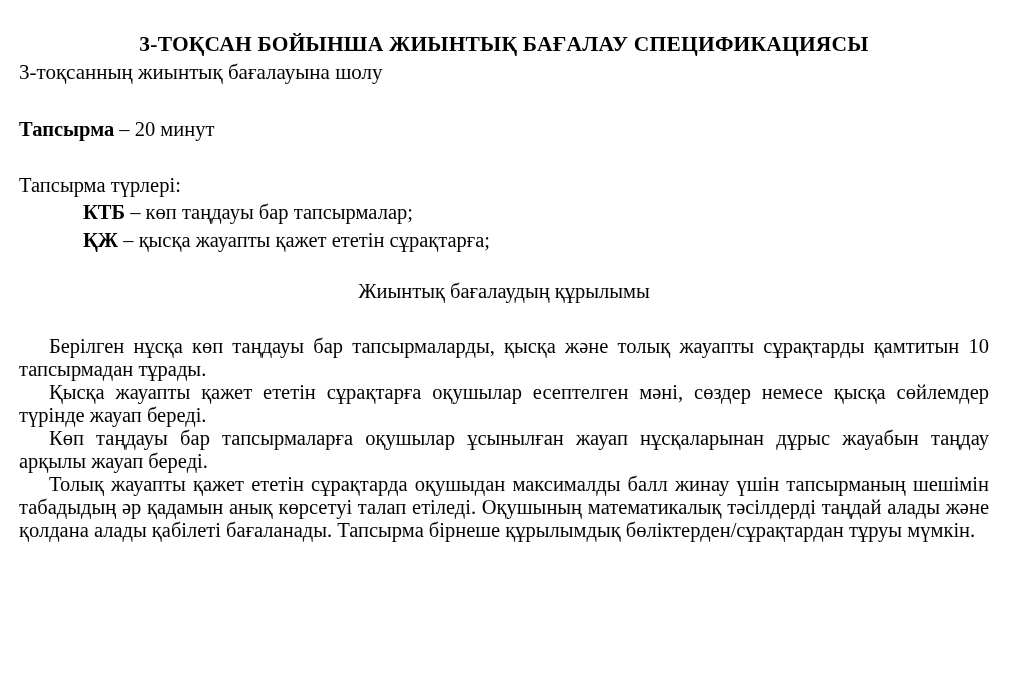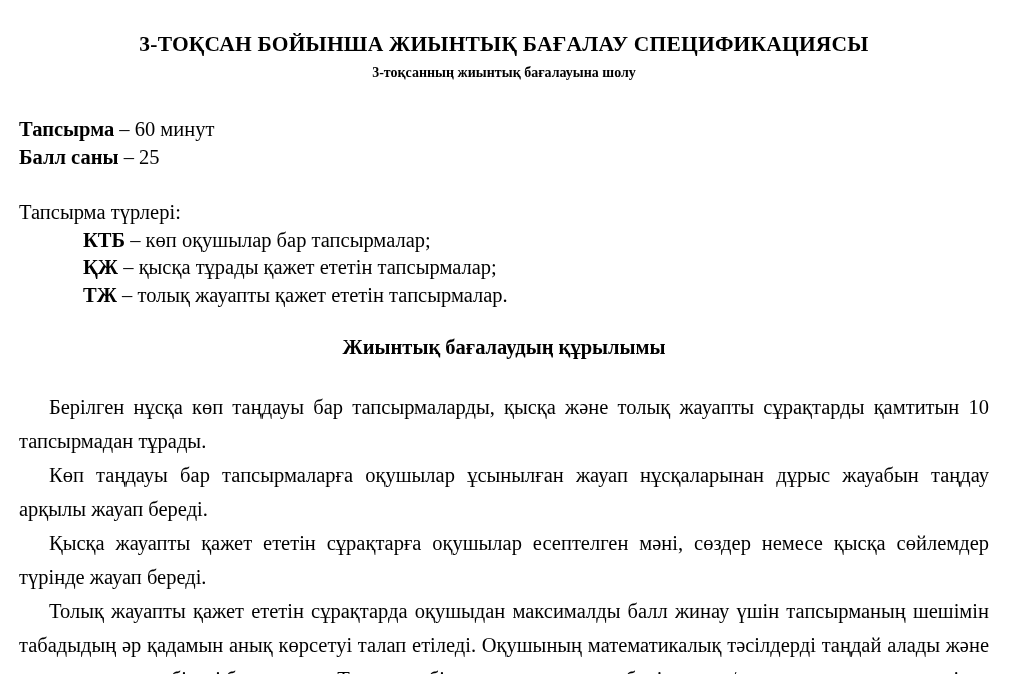--- a/index.html
+++ b/index.html
@@ -19,79 +19,73 @@
     padding: 30px 24px 0 19px;
   }
   .doc-title {
     text-align: center;
     font-weight: bold;
     font-size: 21.5px;
     line-height: 29px;
     letter-spacing: 0.2px;
   }
   .doc-subtitle {
-    text-align: center;
-    font-weight: bold;
-    font-size: 14px;
+    text-align: left;
+    font-weight: normal;
+    font-size: 21px;
     line-height: 27px;
   }
   .info-block { margin-top: 30px; }
   .info-line { line-height: 27.6px; }
   .info-line .label { font-weight: bold; }
   .task-types { margin-top: 28px; }
   .task-types-heading { font-weight: normal; line-height: 27.6px; }
   .task-type-item { margin-left: 64px; line-height: 27.6px; }
   .task-type-item .abbr { font-weight: bold; }
   .section-heading {
     margin-top: 24px;
     text-align: center;
-    font-weight: bold;
+    font-weight: normal;
     line-height: 27.6px;
   }
   .paragraphs { margin-top: 29px; }
   .paragraphs p {
     text-align: justify;
     text-indent: 30px;
-    line-height: 34px;
+    line-height: 23px;
   }
 </style>
 </head>
 <body>
 
 <div class="page">
 
   <div class="doc-title">3-ТОҚСАН БОЙЫНША ЖИЫНТЫҚ БАҒАЛАУ СПЕЦИФИКАЦИЯСЫ</div>
 
   <div class="doc-subtitle">3-тоқсанның жиынтық бағалауына шолу</div>
 
   <div class="info-block">
     <div class="info-line">
-      <span class="label">Тапсырма</span><span> – 60 минут</span>
-    </div>
-    <div class="info-line">
-      <span class="label">Балл саны</span><span> – 25</span>
+      <span class="label">Тапсырма</span><span> – 20 минут</span>
     </div>
   </div>
 
   <div class="task-types">
     <div class="task-types-heading">Тапсырма түрлері:</div>
 
     <div class="task-type-item">
-      <span class="abbr">КТБ</span><span> – көп оқушылар бар тапсырмалар;</span>
+      <span class="abbr">КТБ</span><span> – көп таңдауы бар тапсырмалар;</span>
     </div>
     <div class="task-type-item">
-      <span class="abbr">ҚЖ</span><span> – қысқа тұрады қажет ететін тапсырмалар;</span>
-    </div>
-    <div class="task-type-item">
-      <span class="abbr">ТЖ</span><span> – толық жауапты қажет ететін тапсырмалар.</span>
+      <span class="abbr">ҚЖ</span><span> – қысқа жауапты қажет ететін сұрақтарға;</span>
     </div>
   </div>
 
   <div class="section-heading">Жиынтық бағалаудың құрылымы</div>
 
   <div class="paragraphs">
     <p>Берілген нұсқа көп таңдауы бар тапсырмаларды, қысқа және толық жауапты сұрақтарды қамтитын 10 тапсырмадан тұрады.</p>
+    <p>Қысқа жауапты қажет ететін сұрақтарға оқушылар есептелген мәні, сөздер немесе қысқа сөйлемдер түрінде жауап береді.</p>
     <p>Көп таңдауы бар тапсырмаларға оқушылар ұсынылған жауап нұсқаларынан дұрыс жауабын таңдау арқылы жауап береді.</p>
-    <p>Қысқа жауапты қажет ететін сұрақтарға оқушылар есептелген мәні, сөздер немесе қысқа сөйлемдер түрінде жауап береді.</p>
     <p>Толық жауапты қажет ететін сұрақтарда оқушыдан максималды балл жинау үшін тапсырманың шешімін табадыдың әр қадамын анық көрсетуі талап етіледі. Оқушының математикалық тәсілдерді таңдай алады және қолдана алады қабілеті бағаланады. Тапсырма бірнеше құрылымдық бөліктерден/сұрақтардан тұруы мүмкін.</p>
   </div>
 
 </div>
 
 </body></html>

